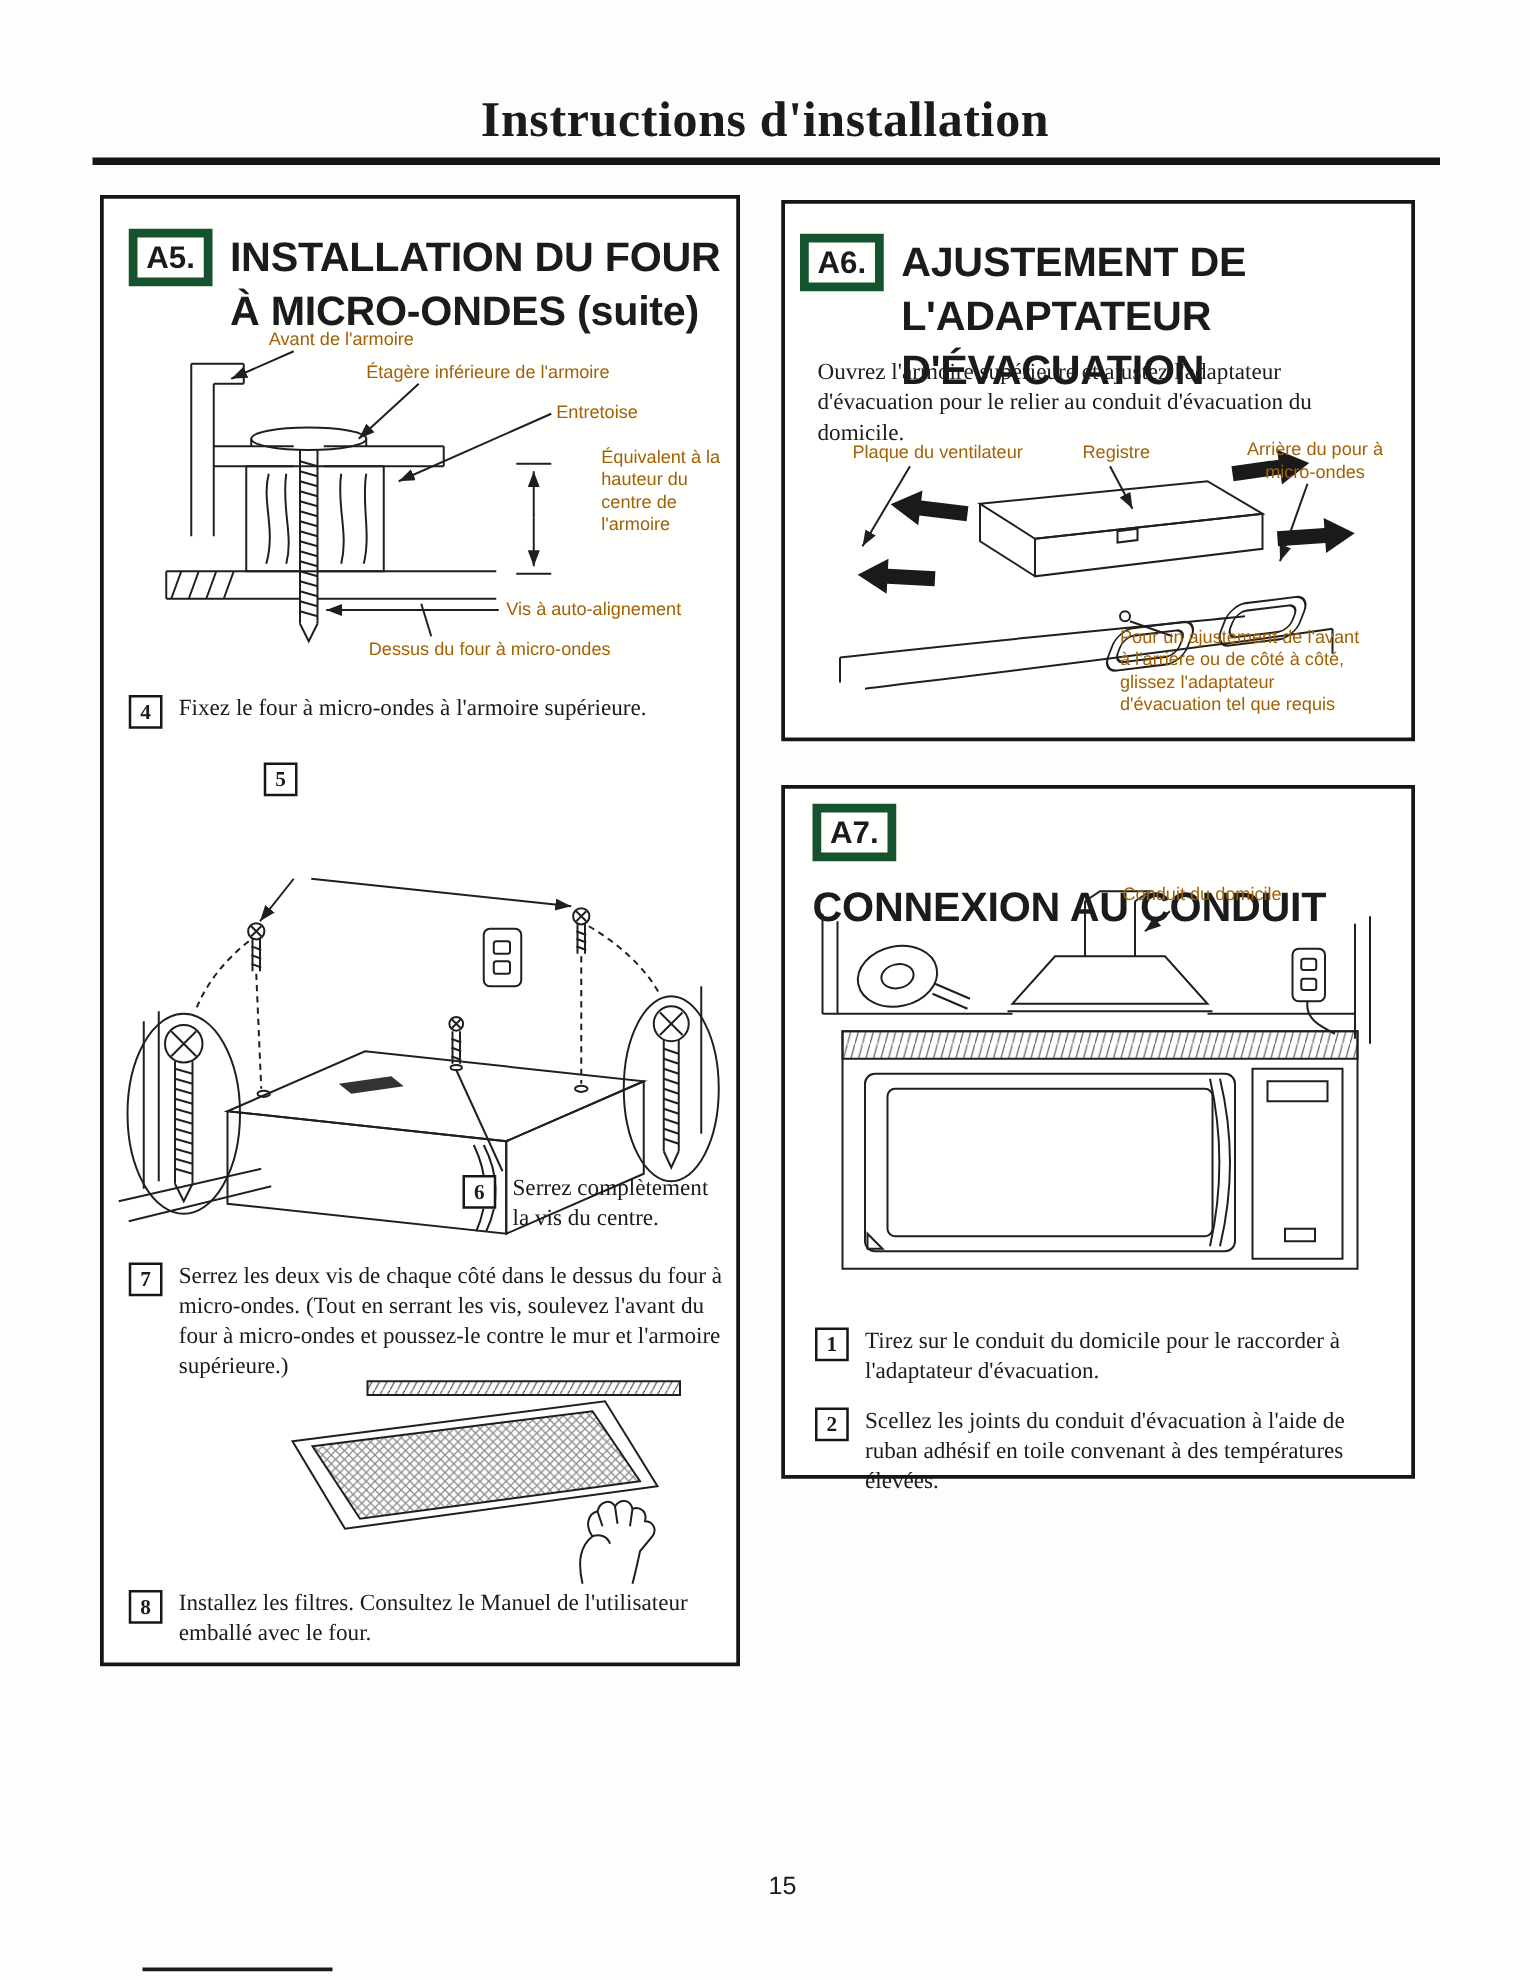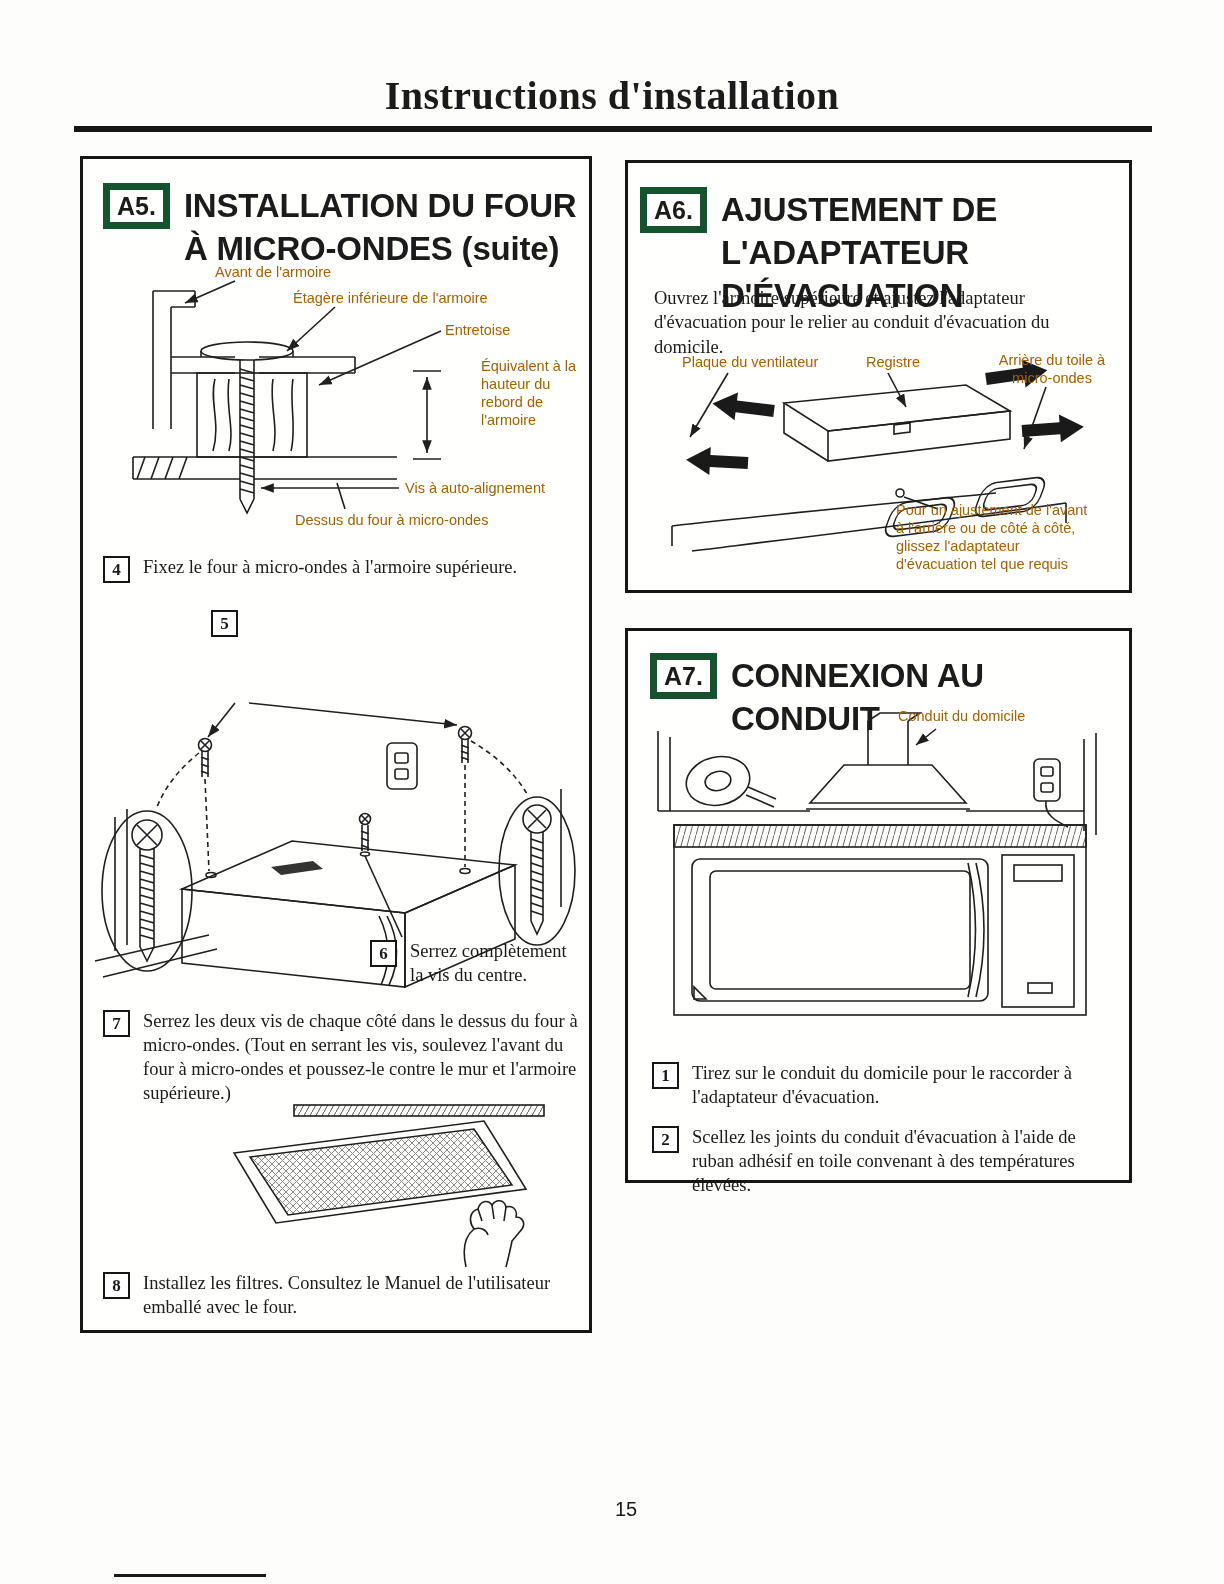--- a/index.html
+++ b/index.html
@@ -128,21 +128,21 @@
           <path d="M138,20 L88,42" marker-end="url(#ah1)"></path>
           <path d="M238,46 L190,90" marker-end="url(#ah1)"></path>
           <path d="M344,70 L222,124" marker-end="url(#ah1)"></path>
           <path d="M302,227 L164,227" marker-end="url(#ah1)"></path>
           <path d="M248,248 L240,222"></path>
         </g>
       </svg>
       <div class="dlabel dlabel-avant">Avant de l'armoire</div>
       <div class="dlabel dlabel-etagere">Étagère inférieure de l'armoire</div>
       <div class="dlabel dlabel-entretoise">Entretoise</div>
-      <div class="dlabel dlabel-equivalent">Équivalent à la hauteur du rebord de l'armoire</div>
+      <div class="dlabel dlabel-equivalent">Équivalent à la hauteur du centre de l'armoire</div>
       <div class="dlabel dlabel-vis">Vis à auto-alignement</div>
       <div class="dlabel dlabel-dessus">Dessus du four à micro-ondes</div>
     </div>
 
     <div class="step" id="step4">
       <span class="num">4</span>
       <span class="txt">Fixez le four à micro-ondes à l'armoire supérieure.</span>
     </div>
 
     <div class="step" id="step5">
@@ -294,27 +294,27 @@
           <g transform="translate(374,146) rotate(-7)">
               <g transform="skewX(-28)">
             <rect x="-32" y="-16" width="64" height="32" rx="12"></rect>
             <rect x="-25" y="-10" width="50" height="20" rx="8"></rect>
           </g>
             </g>
         </g>
       </svg>
       <div class="dlabel" id="lbl-plaque">Plaque du ventilateur</div>
       <div class="dlabel" id="lbl-registre">Registre</div>
-      <div class="dlabel center" id="lbl-arriere">Arrière du toile à micro-ondes</div>
+      <div class="dlabel center" id="lbl-arriere">Arrière du pour à micro-ondes</div>
       <div class="dlabel" id="lbl-note">Pour un ajustement de l'avant à l'arrière ou de côté à côté, glissez l'adaptateur d'évacuation tel que requis</div>
     </div>
   </section>
 
   <section class="box" id="box-a7">
-    <div class="sec-head" style="left:22px; top:22px;">
+    <div class="sec-head" style="left:22px; top:12px;flex-direction:column;">
       <div class="tagbox">A7.</div>
       <div class="sec-title">
         <span>CONNEXION AU CONDUIT</span>
       </div>
     </div>
 
     <div class="diagram" id="a7-diagram">
       <svg viewBox="0 0 488 340" width="488" height="340">
         <defs>
           <marker id="ah4" markerWidth="10" markerHeight="8" refX="8" refY="3" orient="auto">

